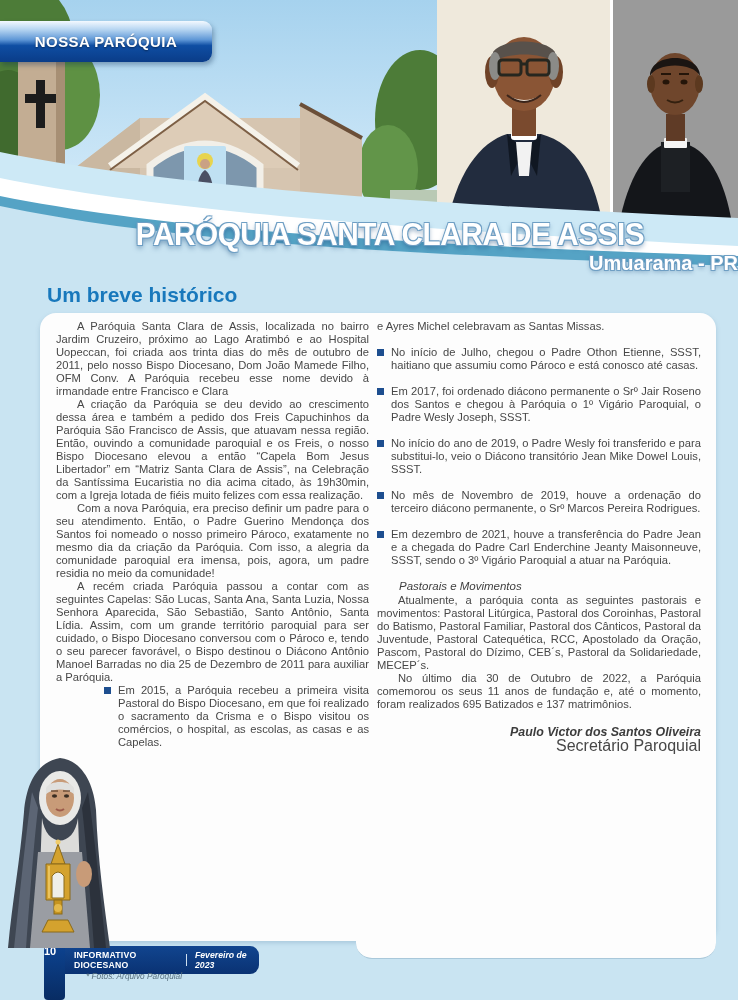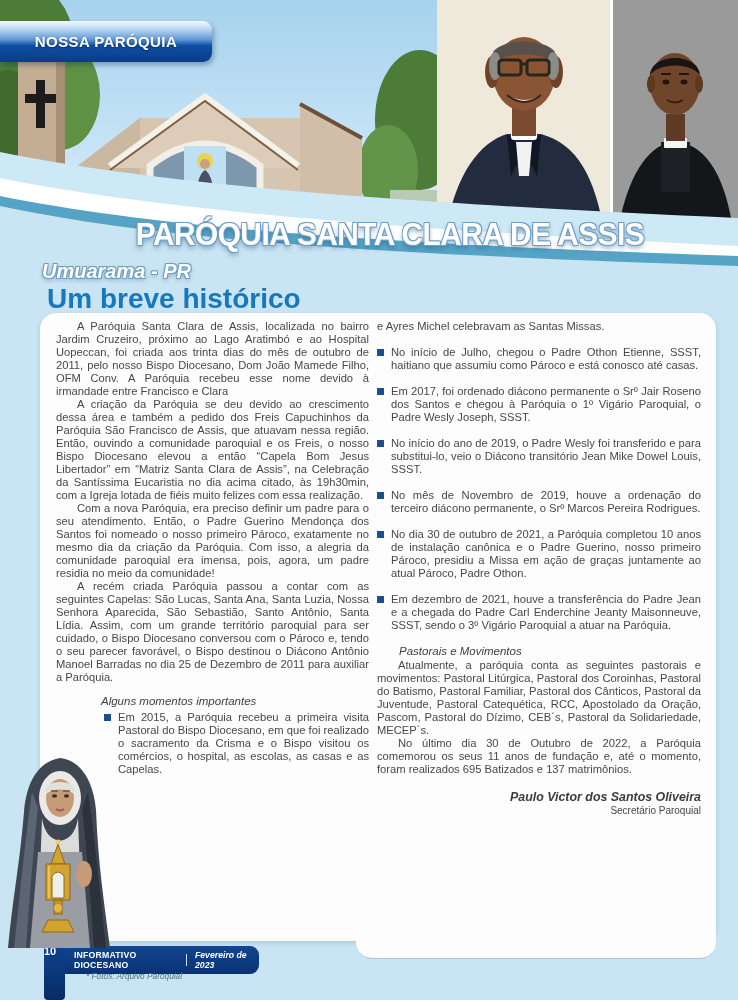--- a/index.html
+++ b/index.html
@@ -29,48 +29,47 @@
   .ribbon-label{color:#fff;font-weight:bold;font-size:15px;letter-spacing:.4px;text-shadow:0 1px 2px rgba(0,0,0,.45);}
   
   .main-title{
     position:absolute;left:42px;right:0;top:216px;text-align:center;
     font-size:32px;font-weight:bold;color:#fff;letter-spacing:-.5px;
     transform:scaleX(.93);
     text-shadow:-1px -1px 0 #6f9fc4,1px -1px 0 #6f9fc4,-1px 1px 0 #6f9fc4,1px 1px 0 #6f9fc4,0 3px 5px rgba(30,80,130,.55);
     white-space:nowrap;
   }
   .sub-title{
-    position:absolute;left:42px;right:0;top:260px;text-align:left;
+    position:absolute;left:42px;right:0;top:252px;text-align:right;
     font-size:20px;font-weight:bold;color:#fff;
     text-shadow:-1px -1px 0 #6f9fc4,1px -1px 0 #6f9fc4,-1px 1px 0 #6f9fc4,1px 1px 0 #6f9fc4,0 2px 4px rgba(30,80,130,.5);
-    font-style:italic;
-  }
-  
-  .section-heading{position:absolute;left:47px;top:283px;font-size:28px;font-weight:bold;color:#1878bc;}
+  }
+  
+  .section-heading{position:absolute;left:47px;top:283px;font-size:21px;font-weight:bold;color:#1878bc;}
   .card{
     position:absolute;left:40px;top:313px;width:676px;height:628px;background:#fdfdfd;
     border-radius:16px;box-shadow:0 2px 4px rgba(110,150,180,.35);overflow:hidden;
   }
   .card-ext{
     position:absolute;left:356px;top:915px;width:360px;height:43px;background:#fdfdfd;
     border-radius:14px 0 16px 16px;border-bottom:1px solid #a9c8da;z-index:1;
   }
   .col{position:absolute;top:7px;font-size:11.2px;line-height:13px;color:#474747;text-align:justify;}
   .col-left{left:16px;width:313px;}
   .col-right{left:337px;width:324px;}
   .para{margin:0;text-indent:21px;}
   .cont-line{margin:0 0 13px 0;}
   .moments-heading{margin:11px 0 3px 45px;font-style:italic;font-size:11.5px;color:#3f3f3f;text-align:left;}
   .left-bullets{margin-left:48px;}
   .bullet{position:relative;padding-left:14px;margin:0 0 13px 0;}
   .bullet::before{content:"";position:absolute;left:0;top:3px;width:7px;height:7px;background:#1d4e8f;}
   .pastorais-heading{margin:3px 0 1px 22px;font-style:italic;font-size:11.5px;color:#3f3f3f;text-align:left;}
   .signature{margin-top:15px;text-align:right;}
   .sig-name{font-weight:bold;font-style:italic;font-size:12.4px;color:#3c3c3c;}
-  .sig-role{font-size:10px;color:#474747;}
+  .sig-role{font-size:16px;color:#474747;}
   
   .statue{position:absolute;left:6px;top:752px;width:108px;height:196px;z-index:5;}
   
   .footer-tab{
     position:absolute;left:44px;top:942px;width:21px;height:58px;z-index:4;
     background:linear-gradient(180deg,#0d4493,#082c63);border-radius:4px;
     color:#fff;font-weight:bold;font-size:11px;text-align:left;padding-top:3px;box-sizing:border-box;
   }
   .footer-bar{
     position:absolute;left:63px;top:946px;width:196px;height:28px;z-index:3;
@@ -216,33 +215,31 @@
   <div class="section-heading">Um breve histórico</div>
 
   <div class="card-ext"></div>
 
   <div class="card">
     <div class="col col-left">
       <p class="para">A Paróquia Santa Clara de Assis, localizada no bairro Jardim Cruzeiro, próximo ao Lago Aratimbó e ao Hospital Uopeccan, foi criada aos trinta dias do mês de outubro de 2011, pelo nosso Bispo Diocesano, Dom João Mamede Filho, OFM Conv. A Paróquia recebeu esse nome devido à irmandade entre Francisco e Clara</p>
       <p class="para">A criação da Paróquia se deu devido ao crescimento dessa área e também a pedido dos Freis Capuchinhos da Paróquia São Francisco de Assis, que atuavam nessa região. Então, ouvindo a comunidade paroquial e os Freis, o nosso Bispo Diocesano elevou a então “Capela Bom Jesus Libertador” em “Matriz Santa Clara de Assis”, na Celebração da Santíssima Eucaristia no dia acima citado, às 19h30min, com a Igreja lotada de fiéis muito felizes com essa realização.</p>
       <p class="para">Com a nova Paróquia, era preciso definir um padre para o seu atendimento. Então, o Padre Guerino Mendonça dos Santos foi nomeado o nosso primeiro Pároco, exatamente no mesmo dia da criação da Paróquia. Com isso, a alegria da comunidade paroquial era imensa, pois, agora, um padre residia no meio da comunidade!</p>
       <p class="para">A recém criada Paróquia passou a contar com as seguintes Capelas: São Lucas, Santa Ana, Santa Luzia, Nossa Senhora Aparecida, São Sebastião, Santo Antônio, Santa Lídia. Assim, com um grande território paroquial para ser cuidado, o Bispo Diocesano conversou com o Pároco e, tendo o seu parecer favorável, o Bispo destinou o Diácono Antônio Manoel Barradas no dia 25 de Dezembro de 2011 para auxiliar a Paróquia.</p>
-      <div class="moments-heading">Alguns momentos importantes</div>
       <div class="left-bullets">
         <div class="bullet">Em 2015, a Paróquia recebeu a primeira visita Pastoral do Bispo Diocesano, em que foi realizado o sacramento da Crisma e o Bispo visitou os comércios, o hospital, as escolas, as casas e as Capelas.</div>
       </div>
     </div>
 
     <div class="col col-right">
       <p class="cont-line">e Ayres Michel celebravam as Santas Missas.</p>
       <div class="bullet">No início de Julho, chegou o Padre Othon Etienne, SSST, haitiano que assumiu como Pároco e está conosco até casas.</div>
       <div class="bullet">Em 2017, foi ordenado diácono permanente o Srº Jair Roseno dos Santos e chegou à Paróquia o 1º Vigário Paroquial, o Padre Wesly Joseph, SSST.</div>
       <div class="bullet">No início do ano de 2019, o Padre Wesly foi transferido e para substitui-lo, veio o Diácono transitório Jean Mike Dowel Louis, SSST.</div>
       <div class="bullet">No mês de Novembro de 2019, houve a ordenação do terceiro diácono permanente, o Srº Marcos Pereira Rodrigues.</div>
-      <div class="bullet">No dia 30 de outubro de 2021, a Paróquia completou 10 anos de instalação canônica e o Padre Guerino, nosso primeiro Pároco, presidiu a Missa em ação de graças juntamente ao atual Pároco, Padre Othon.</div>
       <div class="bullet">Em dezembro de 2021, houve a transferência do Padre Jean e a chegada do Padre Carl Enderchine Jeanty Maisonneuve, SSST, sendo o 3º Vigário Paroquial a atuar na Paróquia.</div>
       <div class="pastorais-heading">Pastorais e Movimentos</div>
       <p class="para">Atualmente, a paróquia conta as seguintes pastorais e movimentos: Pastoral Litúrgica, Pastoral dos Coroinhas, Pastoral do Batismo, Pastoral Familiar, Pastoral dos Cânticos, Pastoral da Juventude, Pastoral Catequética, RCC, Apostolado da Oração, Pascom, Pastoral do Dízimo, CEB´s, Pastoral da Solidariedade, MECEP´s.</p>
       <p class="para">No último dia 30 de Outubro de 2022, a Paróquia comemorou os seus 11 anos de fundação e, até o momento, foram realizados 695 Batizados e 137 matrimônios.</p>
       <div class="signature">
         <div class="sig-name">Paulo Victor dos Santos Oliveira</div>
         <div class="sig-role">Secretário Paroquial</div>
       </div>
     </div>
   </div>

